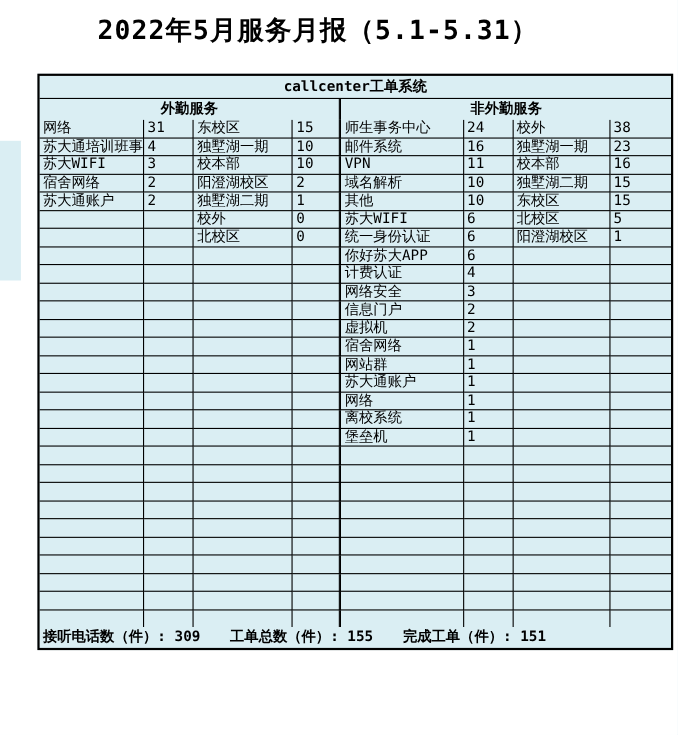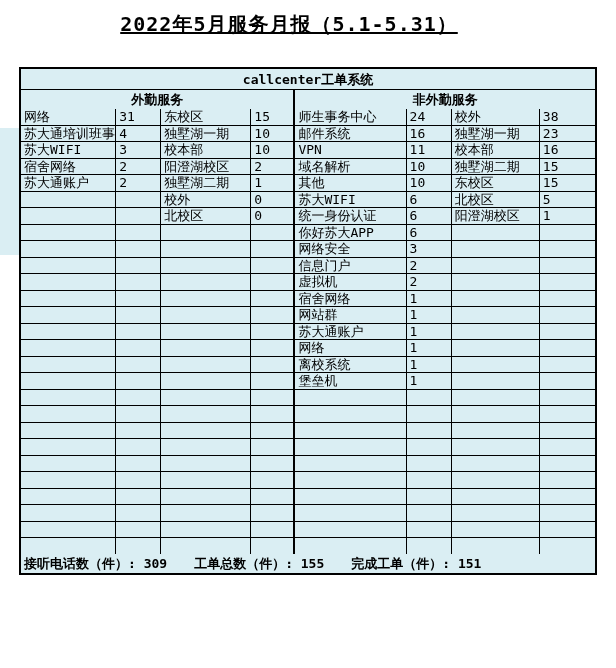--- a/index.html
+++ b/index.html
@@ -13,35 +13,34 @@
   }
   :root {
     --cell-bg: #daeef3;
     --line: #000000;
   }
   .page-title {
     position: absolute;
     top: 11px; left: 0;
     width: 578px;
     text-align: center;
-    font-size: 20px;
+    font-size: 24px;
     font-weight: bold;
     letter-spacing: 1px;
     white-space: nowrap;
-    text-decoration: underline;
   }
   .left-strip {
     position: absolute;
     left: 0; top: 128px;
     width: 19px; height: 127px;
     background: var(--cell-bg);
   }
   table.report {
     position: absolute;
-    left: 19px; top: 67px;
+    left: 34px; top: 67px;
     border-collapse: separate;
     border-spacing: 0;
     table-layout: fixed;
     width: 578px;
     background: var(--cell-bg);
     border: 2.5px solid var(--line);
   }
   table.report td {
     border-right: 1.5px solid var(--line);
     border-bottom: 1.5px solid var(--line);
@@ -189,20 +188,30 @@
         <td class="sec2">你好苏大APP</td>
         <td>6</td>
         <td></td>
         <td></td>
       </tr>
       <tr>
         <td></td>
         <td></td>
         <td></td>
         <td></td>
+        <td class="sec2">计费认证</td>
+        <td>4</td>
+        <td></td>
+        <td></td>
+      </tr>
+      <tr>
+        <td></td>
+        <td></td>
+        <td></td>
+        <td></td>
         <td class="sec2">网络安全</td>
         <td>3</td>
         <td></td>
         <td></td>
       </tr>
       <tr>
         <td></td>
         <td></td>
         <td></td>
         <td></td>

